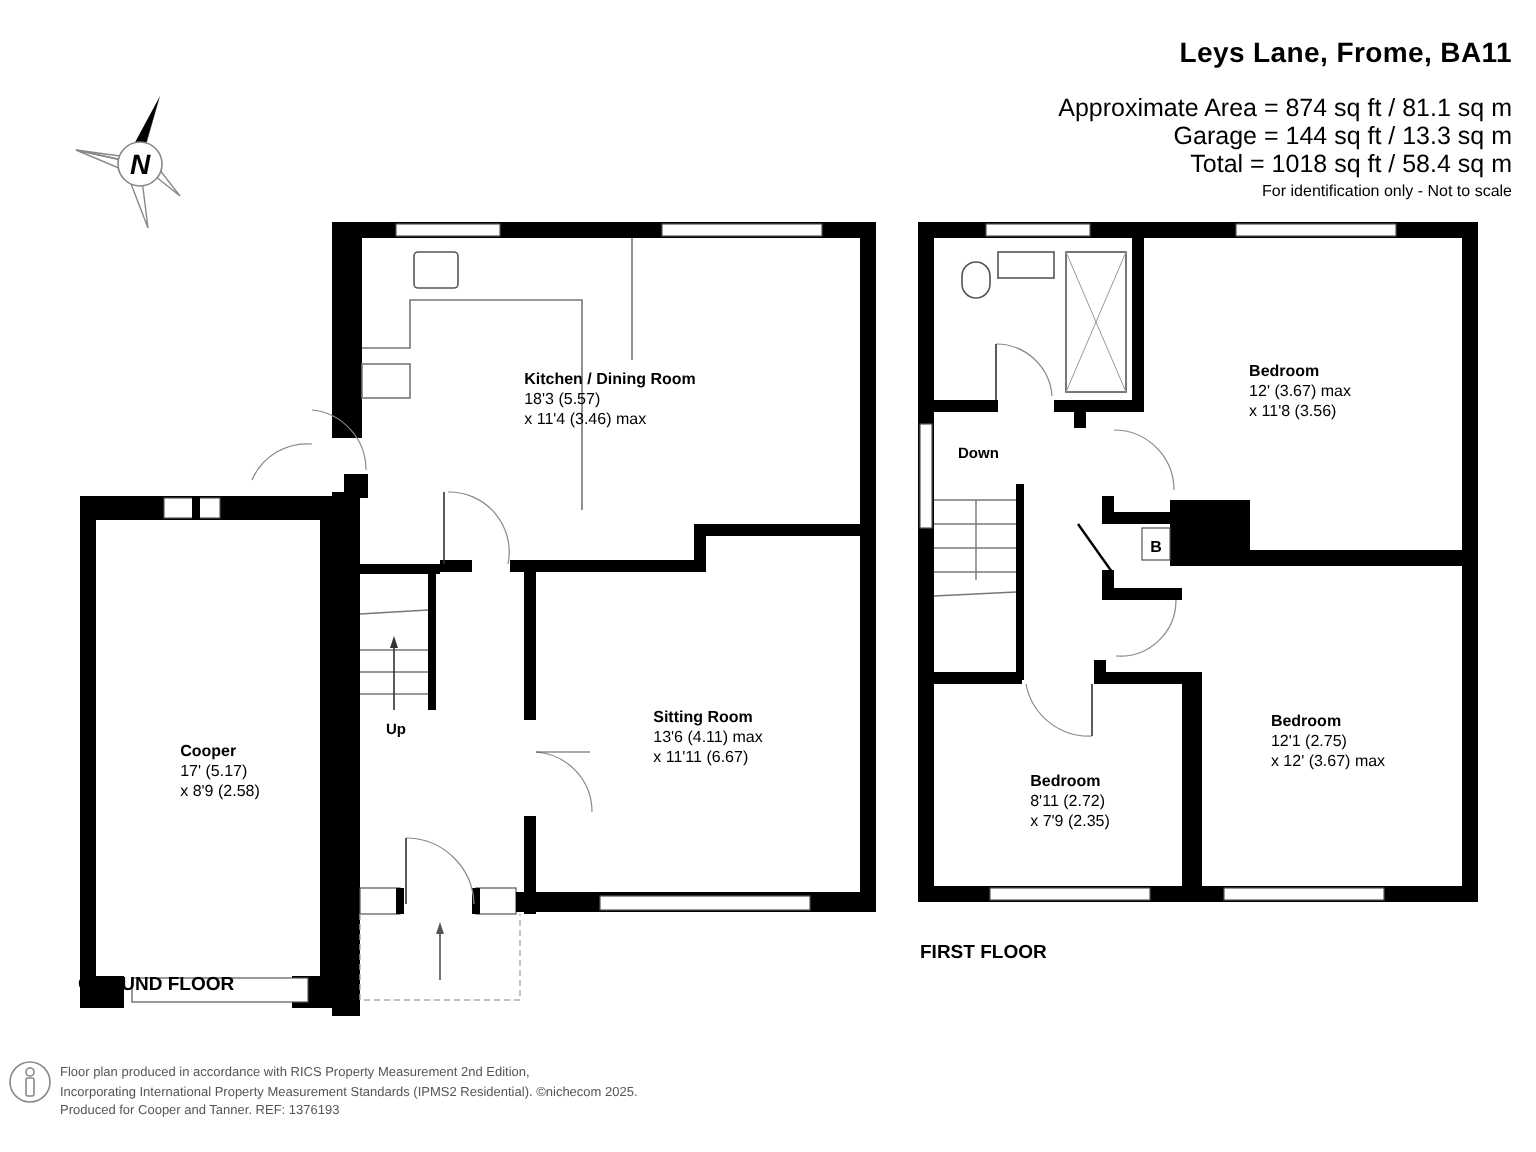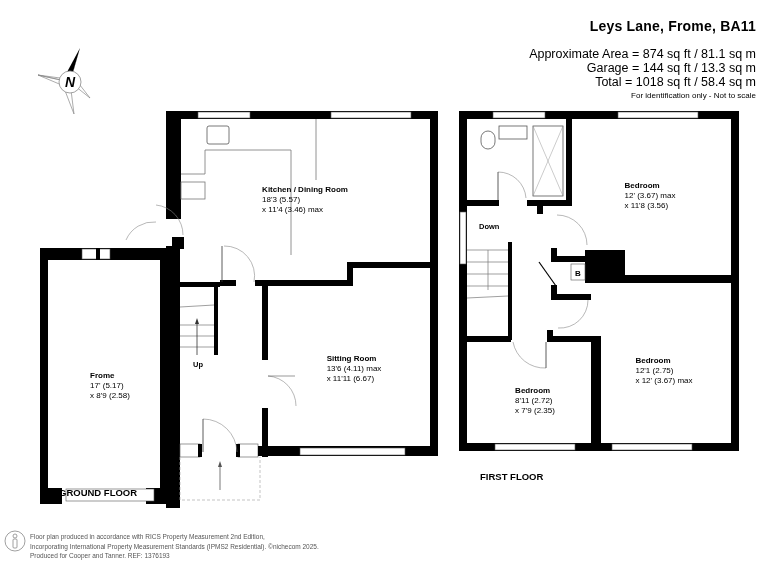--- a/index.html
+++ b/index.html
@@ -3,21 +3,21 @@
 <meta charset="utf-8">
 <style>
   html, body { margin:0; padding:0; background:#ffffff; }
   body { width:768px; height:576px; position:relative; overflow:hidden; font-family:"Liberation Sans", sans-serif; color:#000; }
   .title { position:absolute; right:12px; top:18px; font-size:14px; font-weight:bold; letter-spacing:0.2px; }
   .area-line { position:absolute; right:12px; font-size:12.5px; text-align:center; white-space:nowrap; }
   .disclaimer { position:absolute; right:12px; top:91px; font-size:8px; }
   svg.plan { position:absolute; left:0; top:0; }
   .room-label { position:absolute; text-align:left; font-size:8px; line-height:10px; white-space:nowrap; transform:translateX(-50%); }
   .room-label .name { font-weight:bold; }
-  .floor-label { position:absolute; font-size:9.5px; font-weight:bold;margin-left:20px; }
+  .floor-label { position:absolute; font-size:9.5px; font-weight:bold; }
   .small-label { position:absolute; font-size:7.5px; font-weight:bold; }
   .footer { position:absolute; left:30px; top:532px; font-size:6.5px; line-height:9.5px; color:#555; }
   .footer-icon { position:absolute; left:4px; top:530px; width:22px; height:22px; }
   .compass { position:absolute; left:30px; top:42px; width:80px; height:80px; }
 </style>
 </head>
 <body>
 
 <div class="title">Leys Lane, Frome, BA11</div>
 <div class="area-line" style="top:47px;">Approximate Area = 874 sq ft / 81.1 sq m</div>
@@ -167,21 +167,21 @@
   <div class="name">Kitchen / Dining Room</div>
   <div>18'3 (5.57)</div>
   <div>x 11'4 (3.46) max</div>
 </div>
 <div class="room-label" style="left:354px; top:354px;">
   <div class="name">Sitting Room</div>
   <div>13'6 (4.11) max</div>
   <div>x 11'11 (6.67)</div>
 </div>
 <div class="room-label" style="left:110px; top:371px;">
-  <div class="name">Frome</div>
+  <div class="name">Cooper</div>
   <div>17' (5.17)</div>
   <div>x 8'9 (2.58)</div>
 </div>
 <div class="small-label" style="left:193px; top:360px;">Up</div>
 <div class="floor-label" style="left:39px; top:487px;">GROUND FLOOR</div>
 
 <div class="room-label" style="left:650px; top:181px;">
   <div class="name">Bedroom</div>
   <div>12' (3.67) max</div>
   <div>x 11'8 (3.56)</div>

